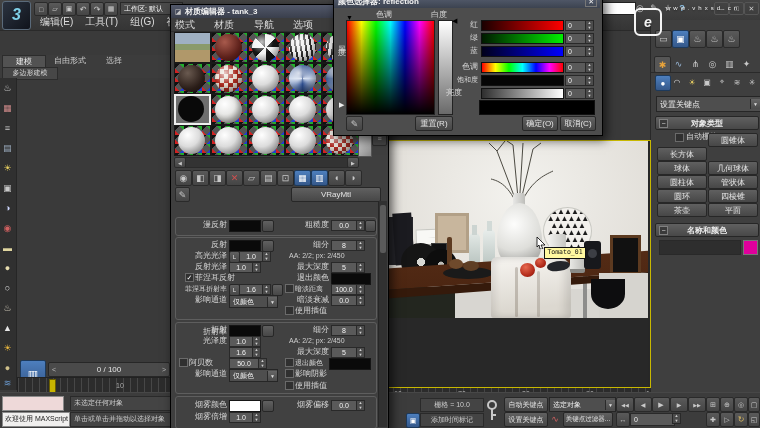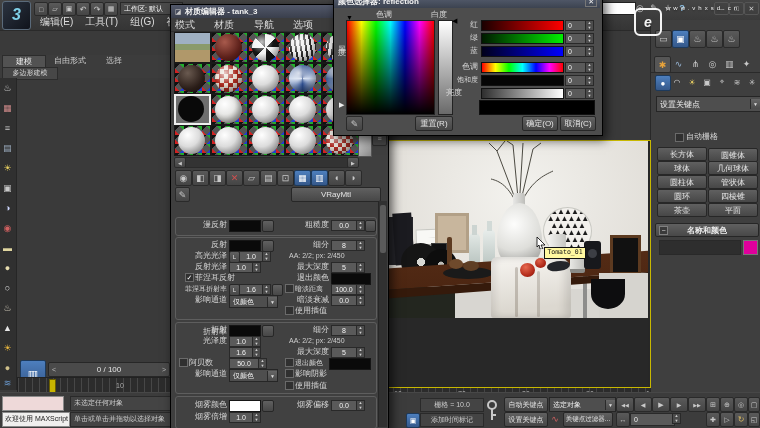--- a/index.html
+++ b/index.html
@@ -199,26 +199,29 @@
       <span class="ic" data-g="◠" style="left:19px;top:1px;width:14px;height:14px;font-size:8px;background:none;border:none;"></span>
       <span class="ic" data-g="☀" style="left:34px;top:1px;width:14px;height:14px;font-size:8px;background:none;border:none;color:#e0c860;"></span>
       <span class="ic" data-g="▣" style="left:49px;top:1px;width:14px;height:14px;font-size:8px;background:none;border:none;"></span>
       <span class="ic" data-g="⌖" style="left:64px;top:1px;width:14px;height:14px;font-size:8px;background:none;border:none;"></span>
       <span class="ic" data-g="≋" style="left:79px;top:1px;width:14px;height:14px;font-size:8px;background:none;border:none;"></span>
       <span class="ic" data-g="✳" style="left:94px;top:1px;width:14px;height:14px;font-size:8px;background:none;border:none;"></span>
     </div>
     <div class="dd" style="left:5px;top:76px;width:100px;height:14px;">
       <span style="font-size:8px;">设置关键点</span>
     </div>
+    <div class="roll" style="left:4px;top:96px;width:102px;height:12px;">
+      <span>对象类型</span>
+    </div>
     <span class="chk" style="left:24px;top:113px;"></span>
     <span class="lb" style="left:35px;top:112px;">自动栅格</span>
     <div class="bt" style="left:6px;top:127px;width:48px;height:12px;">
         <span>长方体</span>
       </div>
-    <div class="bt" style="left:57px;top:128px;width:48px;height:12px;">
+    <div class="bt" style="left:57px;top:113px;width:48px;height:12px;">
         <span>圆锥体</span>
       </div>
     <div class="bt" style="left:6px;top:141px;width:48px;height:12px;">
         <span>球体</span>
       </div>
     <div class="bt" style="left:57px;top:141px;width:48px;height:12px;">
         <span>几何球体</span>
       </div>
     <div class="bt" style="left:6px;top:155px;width:48px;height:12px;">
         <span>圆柱体</span>

